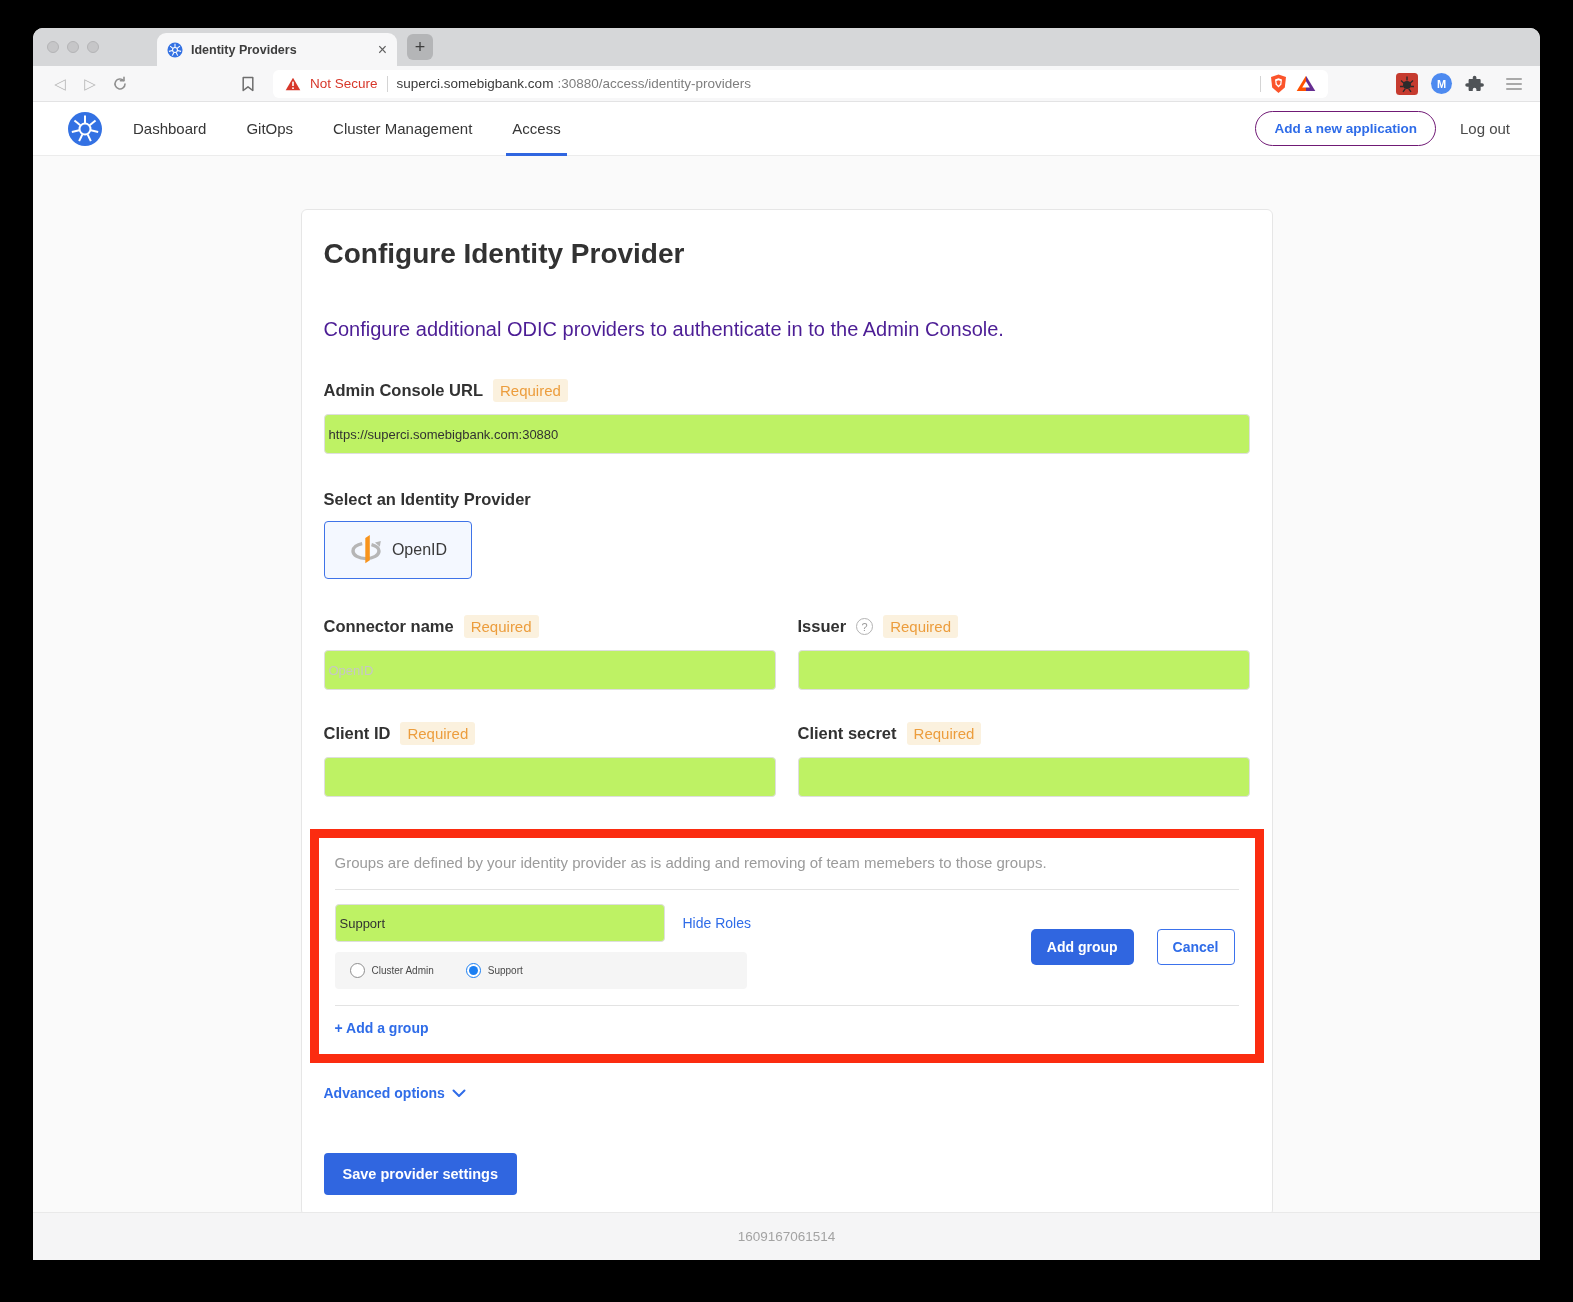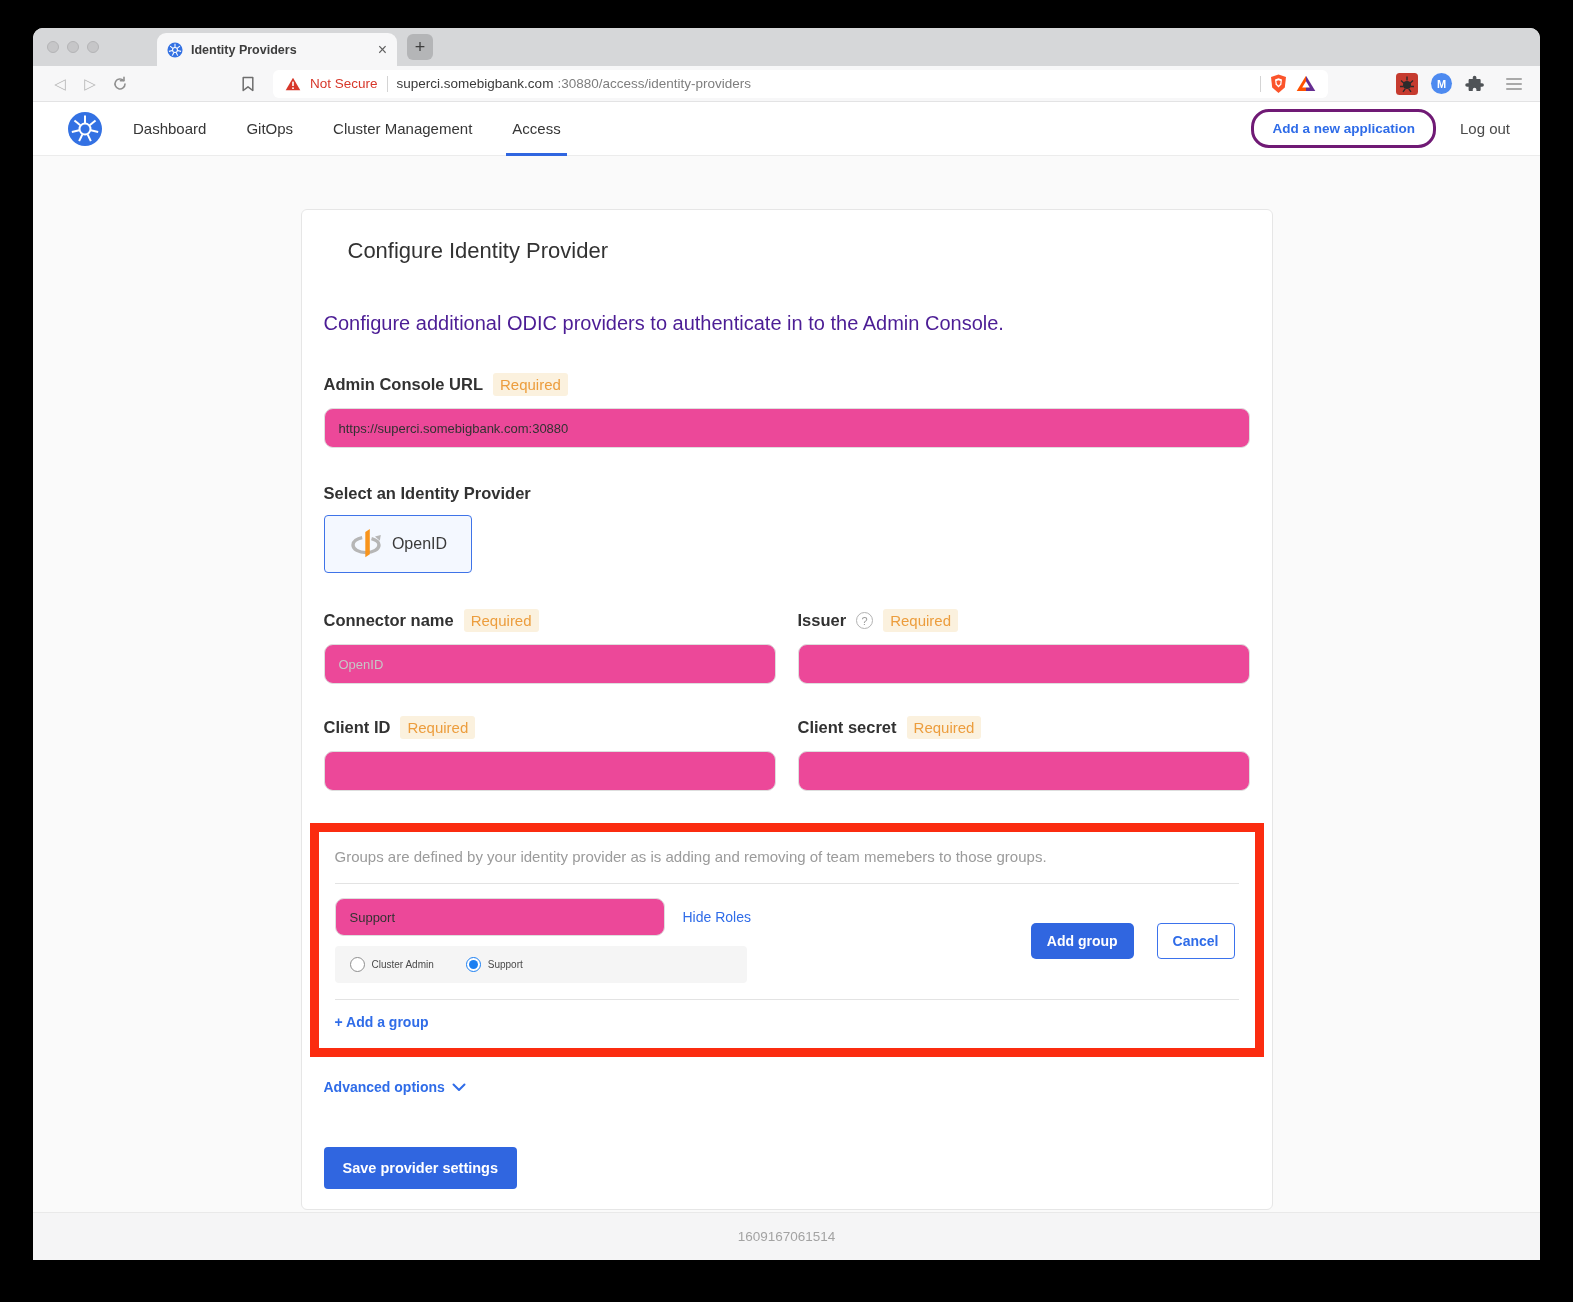--- a/index.html
+++ b/index.html
@@ -68,45 +68,45 @@
     border-bottom: 1px solid #ececec;
   }
   .k8s-logo { margin-right: 30px; display: flex; }
   .nav-item {
     font-size: 15px; color: #363636; margin-right: 40px;
     height: 54px; line-height: 54px; cursor: default;
   }
   .nav-item.active { border-bottom: 3px solid #3066e0; padding: 0 6px; margin-left: -6px; }
   .nav-spacer { flex: 1; }
   .add-app-btn {
-    border: 3px solid #701a75; background: #fff; color: #2f6ce8;
+    border: 1px solid #701a75; background: #fff; color: #2f6ce8;
     border-radius: 18px; padding: 9px 18px; font-size: 13.5px; font-weight: bold;
     margin-right: 24px; font-family: inherit;
   }
   .logout { font-size: 15px; color: #4a4a4a; }
   
   .content { flex: 1; background: #fafafa; overflow: hidden; }
   .card {
     width: 972px; margin: 53px auto 0; background: #fff;
     border: 1px solid #e6e6e6; border-radius: 6px;
     padding: 28px 22px 20px; min-height: 932px;
   }
-  .h1 { font-size: 22px; font-weight: normal; color: #323232; margin-bottom: 14px; margin-left: 24px; }
+  .h1 { font-size: 28px; font-weight: bold; color: #323232; margin-bottom: 14px; }
   .subtitle { font-size: 20px; color: #4c1d95; margin-bottom: 38px; margin-top: 48px; }
   .label-row { display: flex; align-items: center; gap: 10px; margin-bottom: 12px; }
   .field-label { font-size: 16.5px; font-weight: bold; color: #323232; }
   .required {
     font-size: 15px; color: #ec9d3d; background: #fbf1de;
     padding: 3px 7px; border-radius: 3px;
   }
   .help-text { font-size: 15px; color: #9b9b9b; margin-bottom: 15px; }
   .text-input {
-    width: 100%; height: 40px; border: 1px solid #dedede; border-radius: 9px;
-    padding: 0 14px; font-size: 13px; color: #323232; font-family: inherit;
-    background: #ec4899; outline: none;
+    width: 100%; height: 40px; border: 1px solid #dedede; border-radius: 4px;
+    padding: 0 4px; font-size: 13px; color: #323232; font-family: inherit;
+    background: #bef264; outline: none;
   }
   .text-input::placeholder { color: #c6c6c6; }
   .sec { margin-bottom: 36px; }
   .openid-tile {
     width: 148px; height: 58px; border: 1px solid #3f73e8; background: #f4f8ff;
     border-radius: 4px; display: flex; align-items: center; justify-content: center; gap: 8px;
   }
   .openid-text { font-size: 16px; color: #3a3a3a; }
   .grid2 { display: grid; grid-template-columns: 1fr 1fr; column-gap: 22px; margin-bottom: 32px; }
   .help-circle {

